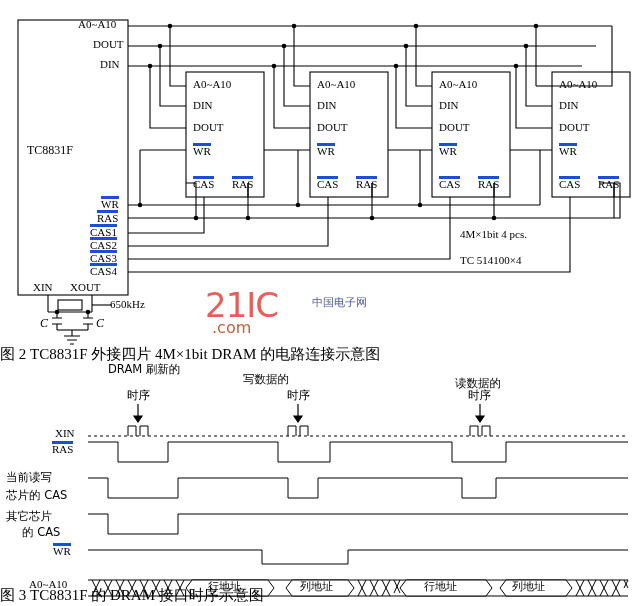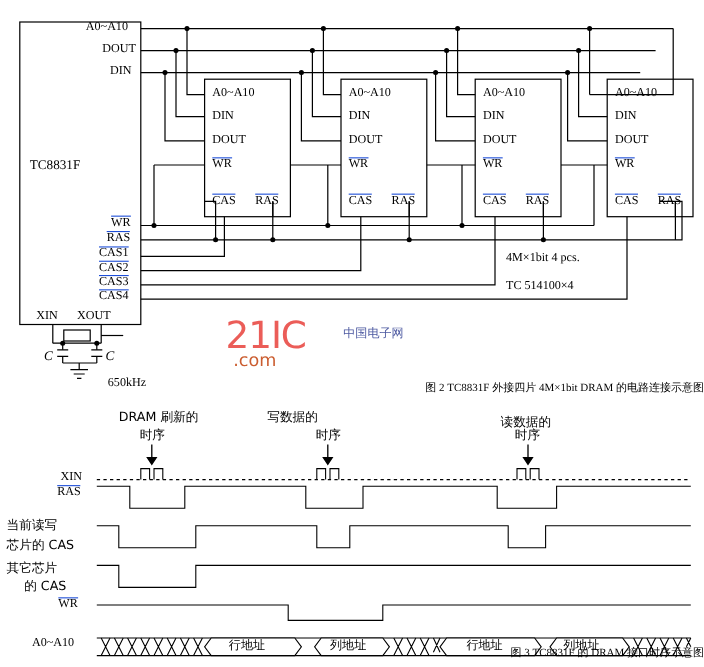--- a/index.html
+++ b/index.html
@@ -9,26 +9,26 @@
     font-family:"Liberation Serif", serif;
     color:#000;
     position:relative;
     overflow:hidden;
   }
   .canvas{position:absolute;left:0;top:0;width:640px;height:606px;}
   svg{position:absolute;left:0;top:0;}
   .lbl{position:absolute;font-family:"Liberation Serif",serif;white-space:nowrap;}
   .cn{font-family:"DejaVu Sans",sans-serif;}
   .ov{ 
-    border-top:1px solid #1d4ed8;
+    border-top:3px solid #1d4ed8;
     padding-top:0px;
     display:inline-block;
     line-height:1.05;
   }
-  .cap{position:absolute;text-align:right;width:100%;font-size:10px;}
+  .cap{position:absolute;text-align:left;width:100%;font-size:15px;}
   .wm{position:absolute;left:205px;top:285px;font-family:"DejaVu Sans",sans-serif;font-weight:normal;font-size:34px;color:#e8413c;opacity:.85;letter-spacing:-1px;}
   .wm2{position:absolute;left:312px;top:295px;font-family:"DejaVu Sans",sans-serif;font-size:11px;color:#2b3a8f;opacity:.85;}
 </style>
 </head>
 <body>
 
 <div class="canvas">
 
   <svg width="640" height="360">
     <g stroke="#000" stroke-width="1.1" fill="none">
@@ -138,21 +138,21 @@
 
   <div class="lbl" style="left:101px;top:196px;font-size:11px;"><span class="ov">WR</span></div>
   <div class="lbl" style="left:97px;top:210px;font-size:11px;"><span class="ov">RAS</span></div>
   <div class="lbl" style="left:90px;top:224px;font-size:11px;"><span class="ov">CAS1</span></div>
   <div class="lbl" style="left:90px;top:237px;font-size:11px;"><span class="ov">CAS2</span></div>
   <div class="lbl" style="left:90px;top:250px;font-size:11px;"><span class="ov">CAS3</span></div>
   <div class="lbl" style="left:90px;top:263px;font-size:11px;"><span class="ov">CAS4</span></div>
 
   <div class="lbl" style="left:33px;top:281px;font-size:11px;">XIN</div>
   <div class="lbl" style="left:70px;top:281px;font-size:11px;">XOUT</div>
-  <div class="lbl" style="left:98px;top:298px;font-size:11px;margin-top:44px;">650kHz</div>
+  <div class="lbl" style="left:110px;top:298px;font-size:11px;">650kHz</div>
   <div class="lbl" style="left:40px;top:316px;font-size:12px;font-style:italic;">C</div>
   <div class="lbl" style="left:96px;top:316px;font-size:12px;font-style:italic;">C</div>
 
   <div class="lbl" style="left:193px;top:78px;font-size:11px;">A0~A10</div>
   <div class="lbl" style="left:193px;top:99px;font-size:11px;">DIN</div>
   <div class="lbl" style="left:193px;top:121px;font-size:11px;">DOUT</div>
   <div class="lbl" style="left:193px;top:143px;font-size:11px;"><span class="ov">WR</span></div>
   <div class="lbl" style="left:193px;top:176px;font-size:11px;"><span class="ov">CAS</span></div>
   <div class="lbl" style="left:232px;top:176px;font-size:11px;"><span class="ov">RAS</span></div>
 
@@ -226,21 +226,21 @@
     <g stroke="#000" stroke-width="1.2" fill="#000">
       <path d="M138 36 V 48" stroke-width="1.2" fill="none"></path>
       <polygon points="134,48 142,48 138,54"></polygon>
       <path d="M298 36 V 48" stroke-width="1.2" fill="none"></path>
       <polygon points="294,48 302,48 298,54"></polygon>
       <path d="M480 36 V 48" stroke-width="1.2" fill="none"></path>
       <polygon points="476,48 484,48 480,54"></polygon>
     </g>
   </svg>
 
-  <div class="lbl cn" style="left:108px;top:372px;font-size:11.5px;">DRAM 刷新的</div>
+  <div class="lbl cn" style="left:108px;top:362px;font-size:11.5px;">DRAM 刷新的</div>
   <div class="lbl cn" style="left:127px;top:388px;font-size:11.5px;">时序</div>
 
   <div class="lbl cn" style="left:243px;top:372px;font-size:11.5px;">写数据的</div>
   <div class="lbl cn" style="left:287px;top:388px;font-size:11.5px;">时序</div>
 
   <div class="lbl cn" style="left:455px;top:376px;font-size:11.5px;">读数据的</div>
   <div class="lbl cn" style="left:468px;top:388px;font-size:11.5px;">时序</div>
 
   <div class="lbl" style="left:55px;top:427px;font-size:11px;">XIN</div>
   <div class="lbl" style="left:52px;top:441px;font-size:11px;"><span class="ov">RAS</span></div>

